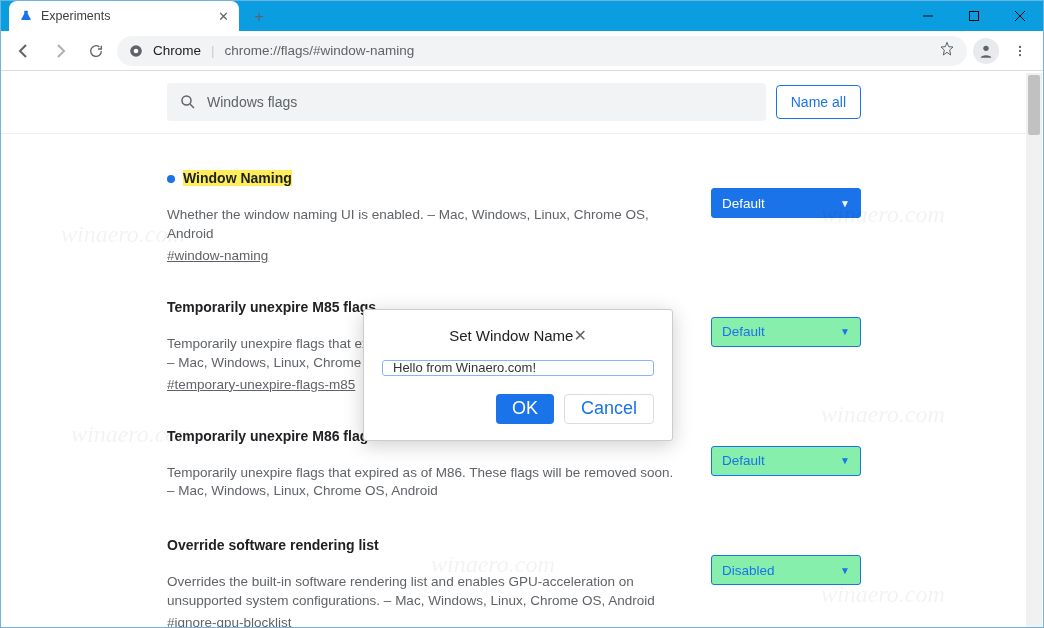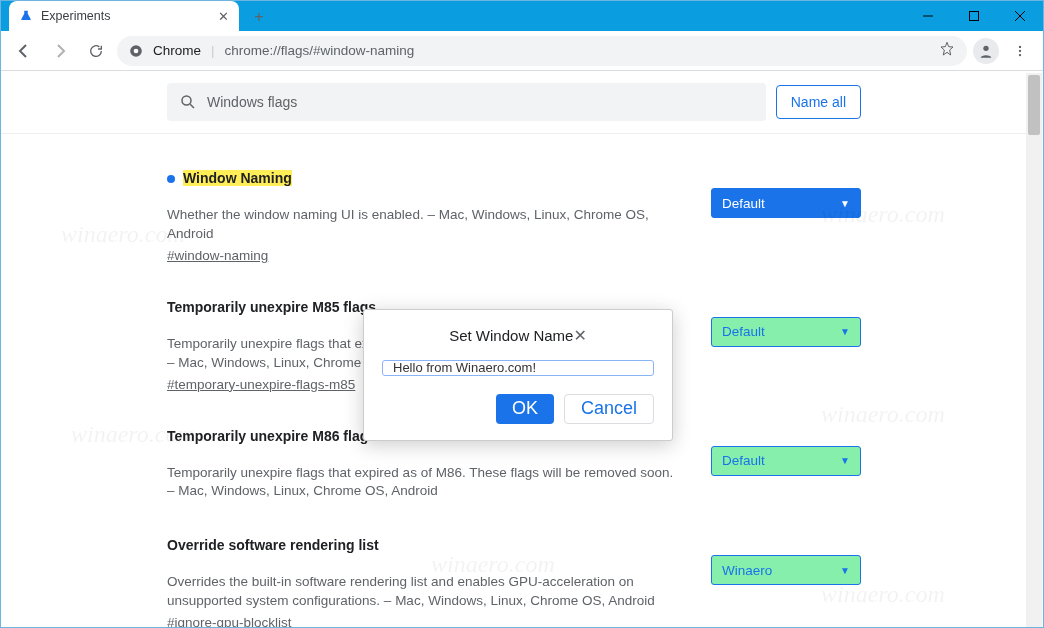--- a/index.html
+++ b/index.html
@@ -165,21 +165,21 @@
               <div class="flag-select">
                 <span>Default</span>
                 <span class="chev">▼</span>
               </div>
             </div>
           </div>
           <div class="flag">
             <div class="flag-main"><div><span class="flag-title">Override software rendering list</span></div><div class="flag-desc">Overrides the built-in software rendering list and enables GPU-acceleration on unsupported system configurations. – Mac, Windows, Linux, Chrome OS, Android</div><div class="flag-hash">#ignore-gpu-blocklist</div></div>
             <div class="flag-select-wrap">
               <div class="flag-select">
-                <span>Winaero</span>
+                <span>Disabled</span>
                 <span class="chev">▼</span>
               </div>
             </div>
           </div>
           <div class="flag">
             <div class="flag-main">
               <div><span class="flag-title">Accelerated 2D canvas</span></div>
             </div>
             <div class="flag-select-wrap"></div>
           </div>

